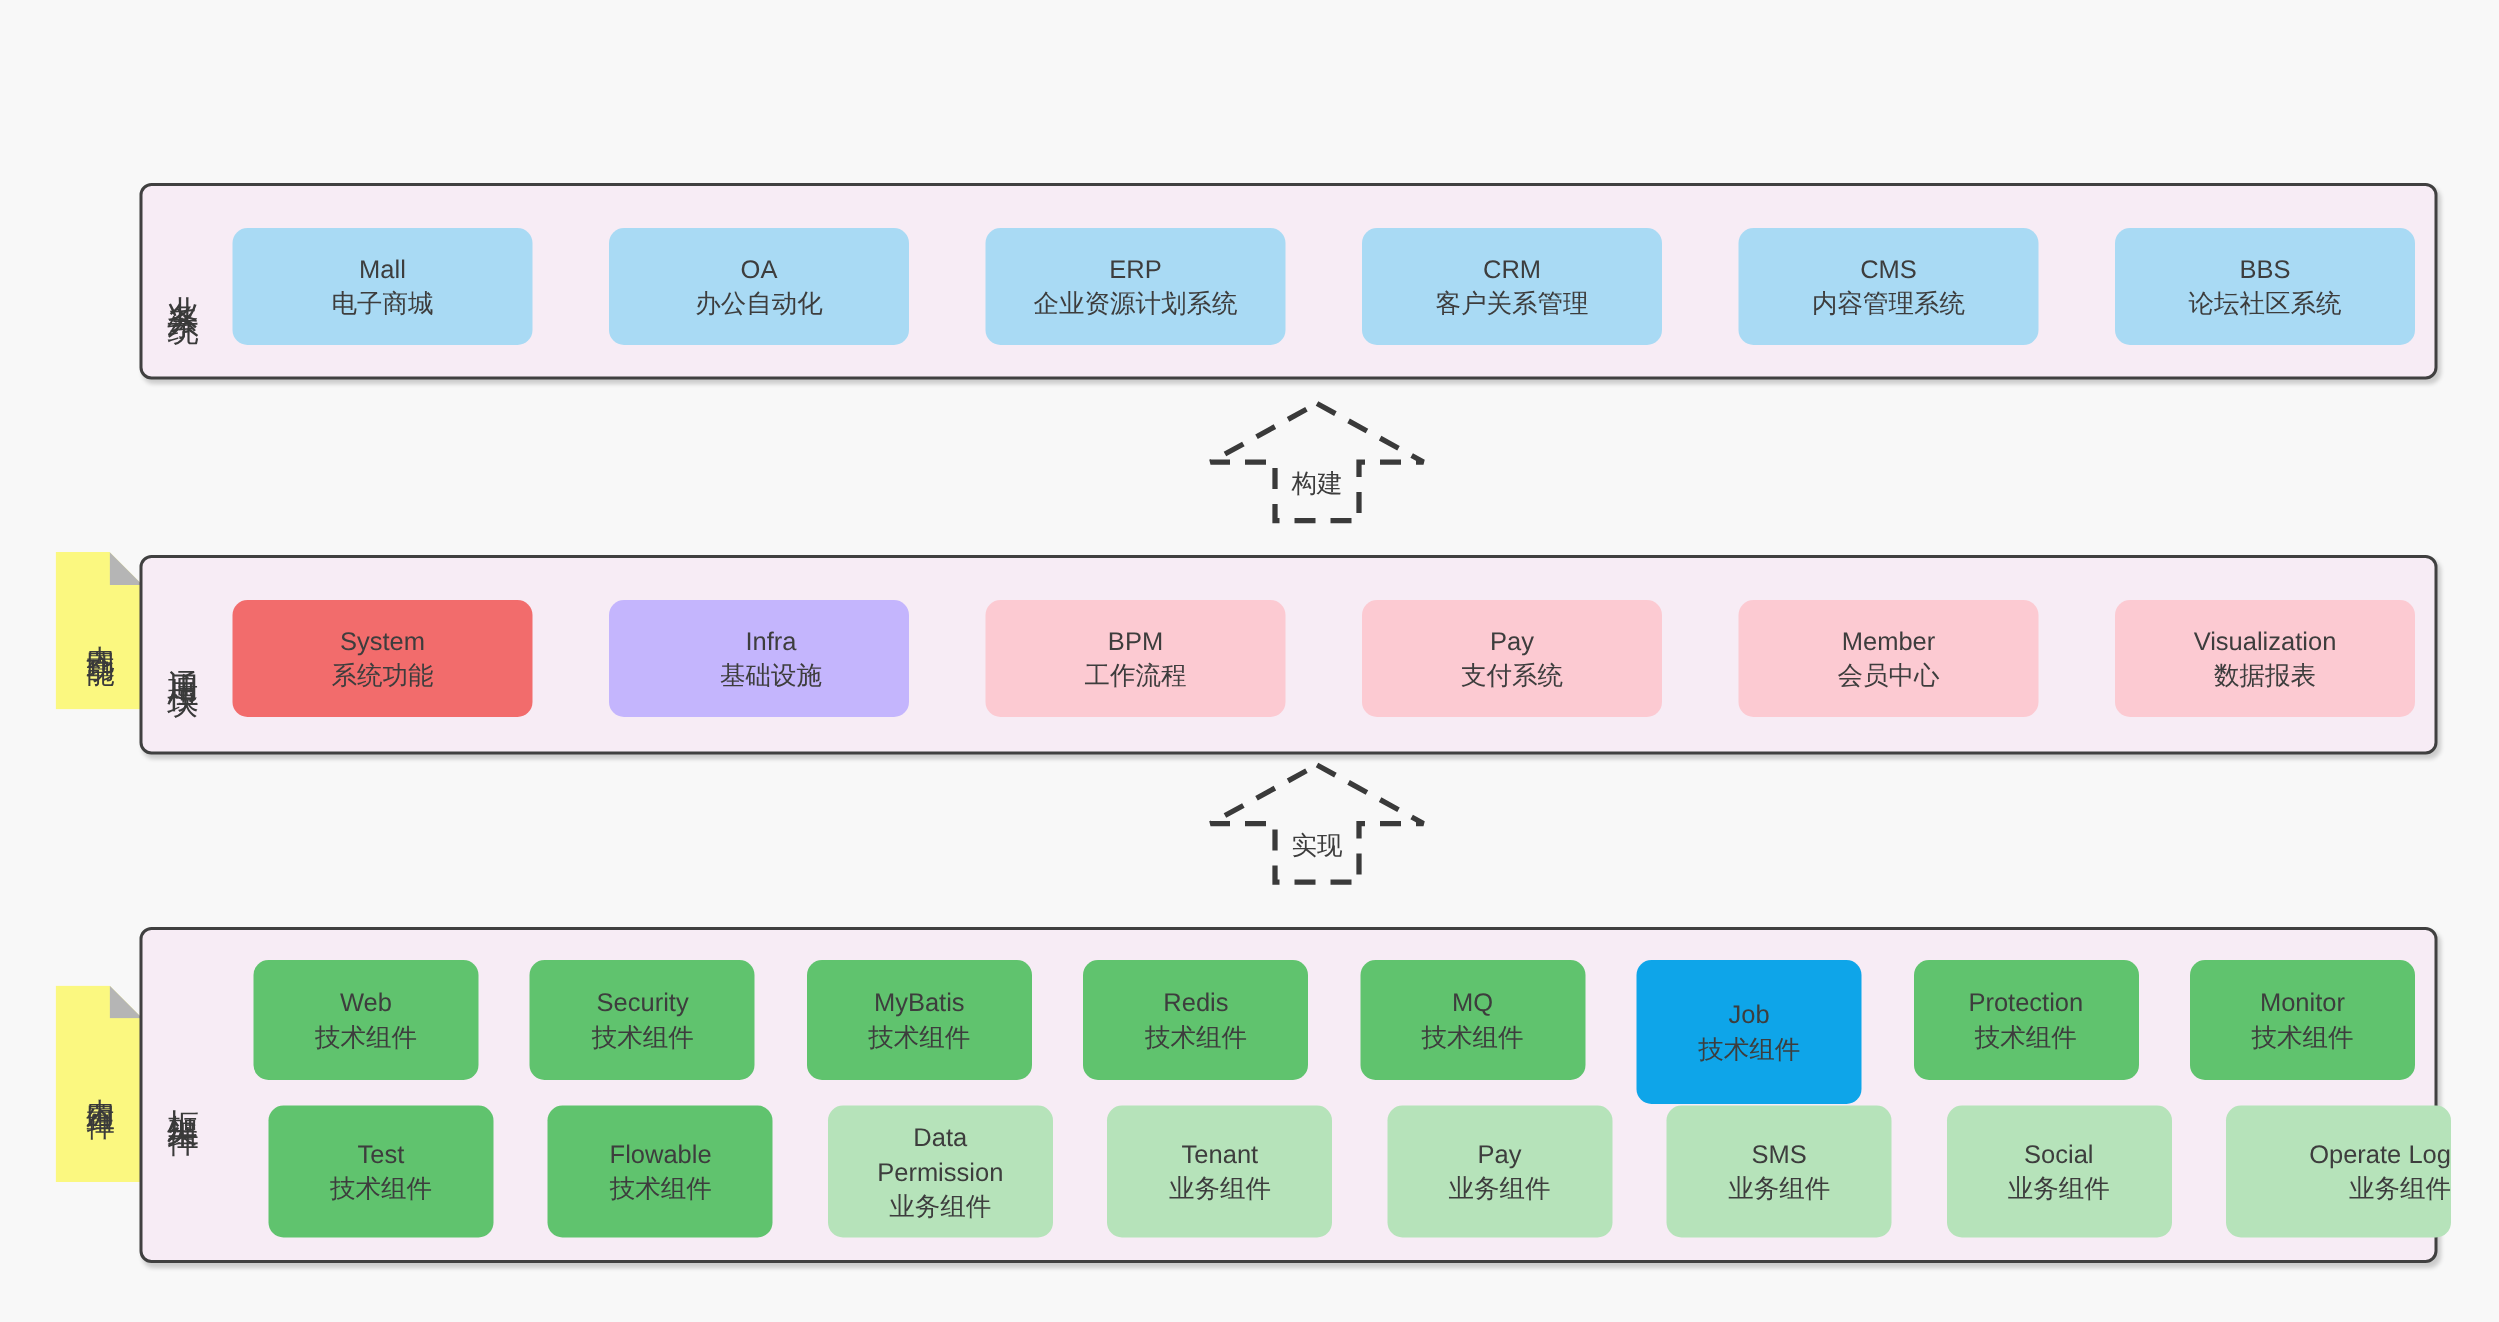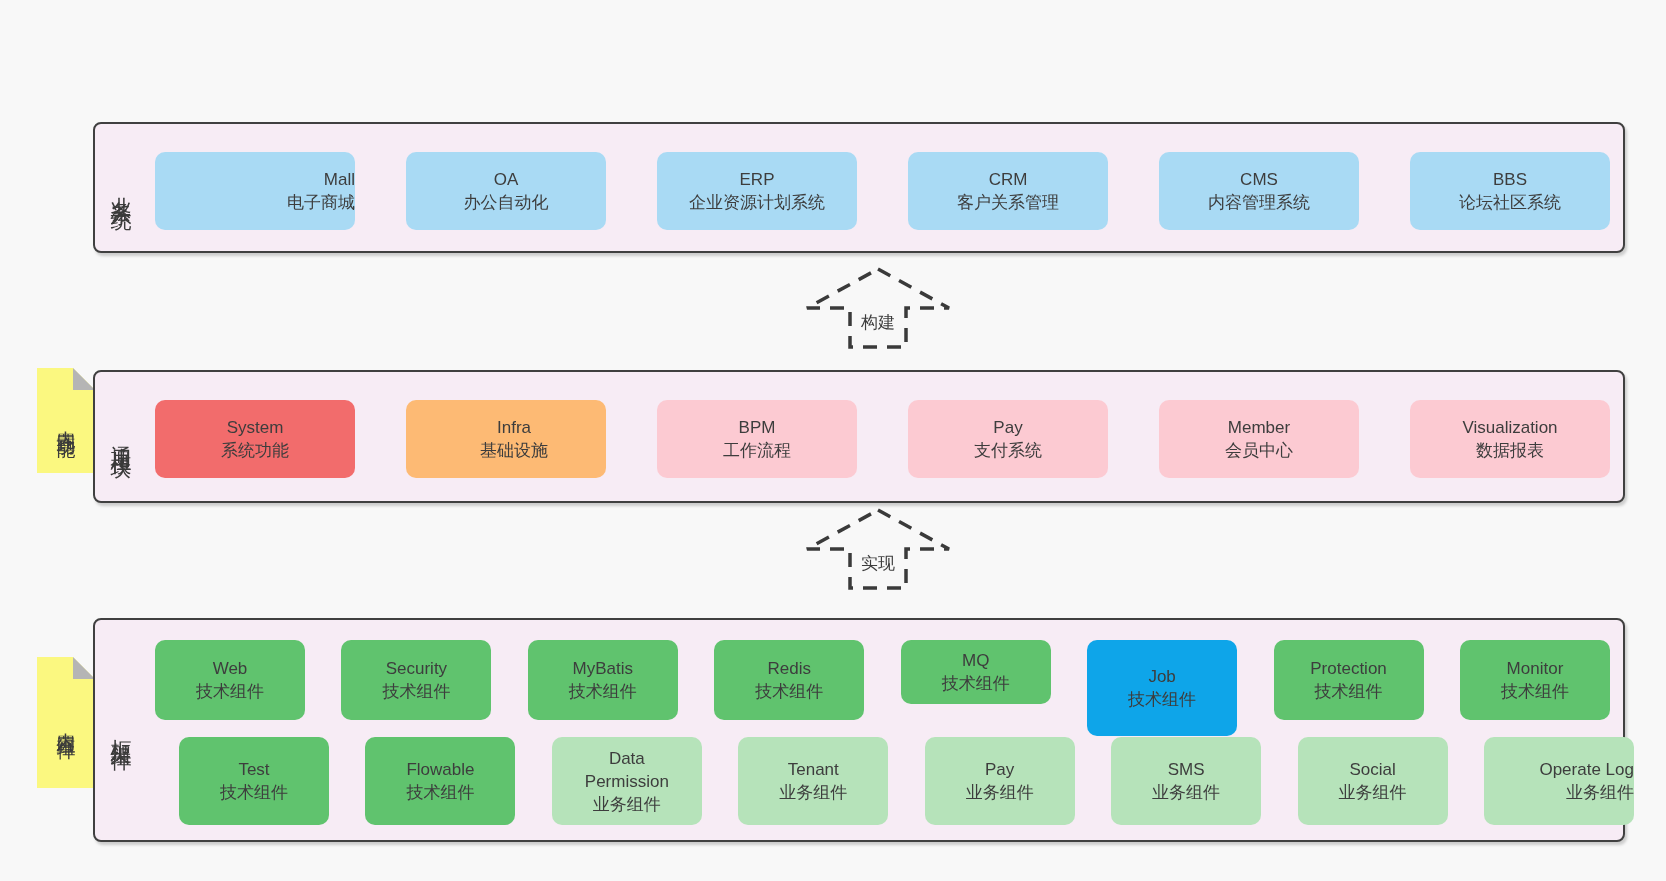--- a/index.html
+++ b/index.html
@@ -72,21 +72,21 @@
 </head>
 <body>
 
 <div id="canvas">
 
   <div class="band" style="top:122px;height:131px;">
     <div class="band-label">
       <span>业务系统</span>
     </div>
     <div class="boxes" style="top:28px;">
-      <div class="box w200" style="background-color: rgb(169, 218, 244); align-items: flex-end;">
+      <div class="box w200" style="background-color: rgb(169, 218, 244);">
         <div class="ln">Mall</div>
         <div class="ln">电子商城</div>
       </div>
       <div class="box w200" style="background-color: rgb(169, 218, 244);">
         <div class="ln">OA</div>
         <div class="ln">办公自动化</div>
       </div>
       <div class="box w200" style="background-color: rgb(169, 218, 244);">
         <div class="ln">ERP</div>
         <div class="ln">企业资源计划系统</div>
@@ -121,21 +121,21 @@
 
   <div class="band" style="top:370px;height:133px;">
     <div class="band-label">
       <span>通用模块</span>
     </div>
     <div class="boxes" style="top:28px;">
       <div class="box w200" style="background-color: rgb(242, 108, 108);">
         <div class="ln">System</div>
         <div class="ln">系统功能</div>
       </div>
-      <div class="box w200" style="background-color: #fdba74; padding-left: 16px;">
+      <div class="box w200" style="background-color: #c4b5fd; padding-left: 16px;">
         <div class="ln">Infra</div>
         <div class="ln">基础设施</div>
       </div>
       <div class="box w200" style="background-color: rgb(252, 202, 210);">
         <div class="ln">BPM</div>
         <div class="ln">工作流程</div>
       </div>
       <div class="box w200" style="background-color: rgb(252, 202, 210);">
         <div class="ln">Pay</div>
         <div class="ln">支付系统</div>
@@ -163,37 +163,37 @@
     <div class="fold" style="background-color: rgb(181, 181, 181);"></div>
     <span>内置组件</span>
   </div>
 
   <div class="band" style="top:618px;height:224px;">
     <div class="band-label">
       <span>框架组件</span>
     </div>
 
     <div class="boxes" style="top:20px;">
-      <div class="box w150" style="height: 80px; background-color: rgb(96, 195, 110);">
+      <div class="box w150" style="height: 80px; background-color: rgb(96, 195, 110); margin-left: 14px;">
         <div class="ln">Web</div>
         <div class="ln">技术组件</div>
       </div>
       <div class="box w150" style="height: 80px; background-color: rgb(96, 195, 110);">
         <div class="ln">Security</div>
         <div class="ln">技术组件</div>
       </div>
       <div class="box w150" style="height: 80px; background-color: rgb(96, 195, 110);">
         <div class="ln">MyBatis</div>
         <div class="ln">技术组件</div>
       </div>
       <div class="box w150" style="height: 80px; background-color: rgb(96, 195, 110);">
         <div class="ln">Redis</div>
         <div class="ln">技术组件</div>
       </div>
-      <div class="box w150" style="height: 64px; background-color: rgb(96, 195, 110);">
+      <div class="box w150" style="height: 80px; background-color: rgb(96, 195, 110);">
         <div class="ln">MQ</div>
         <div class="ln">技术组件</div>
       </div>
       <div class="box w150" style="height: 96px; background-color: #0ea5e9;">
         <div class="ln">Job</div>
         <div class="ln">技术组件</div>
       </div>
       <div class="box w150" style="height: 80px; background-color: rgb(96, 195, 110);">
         <div class="ln">Protection</div>
         <div class="ln">技术组件</div>

